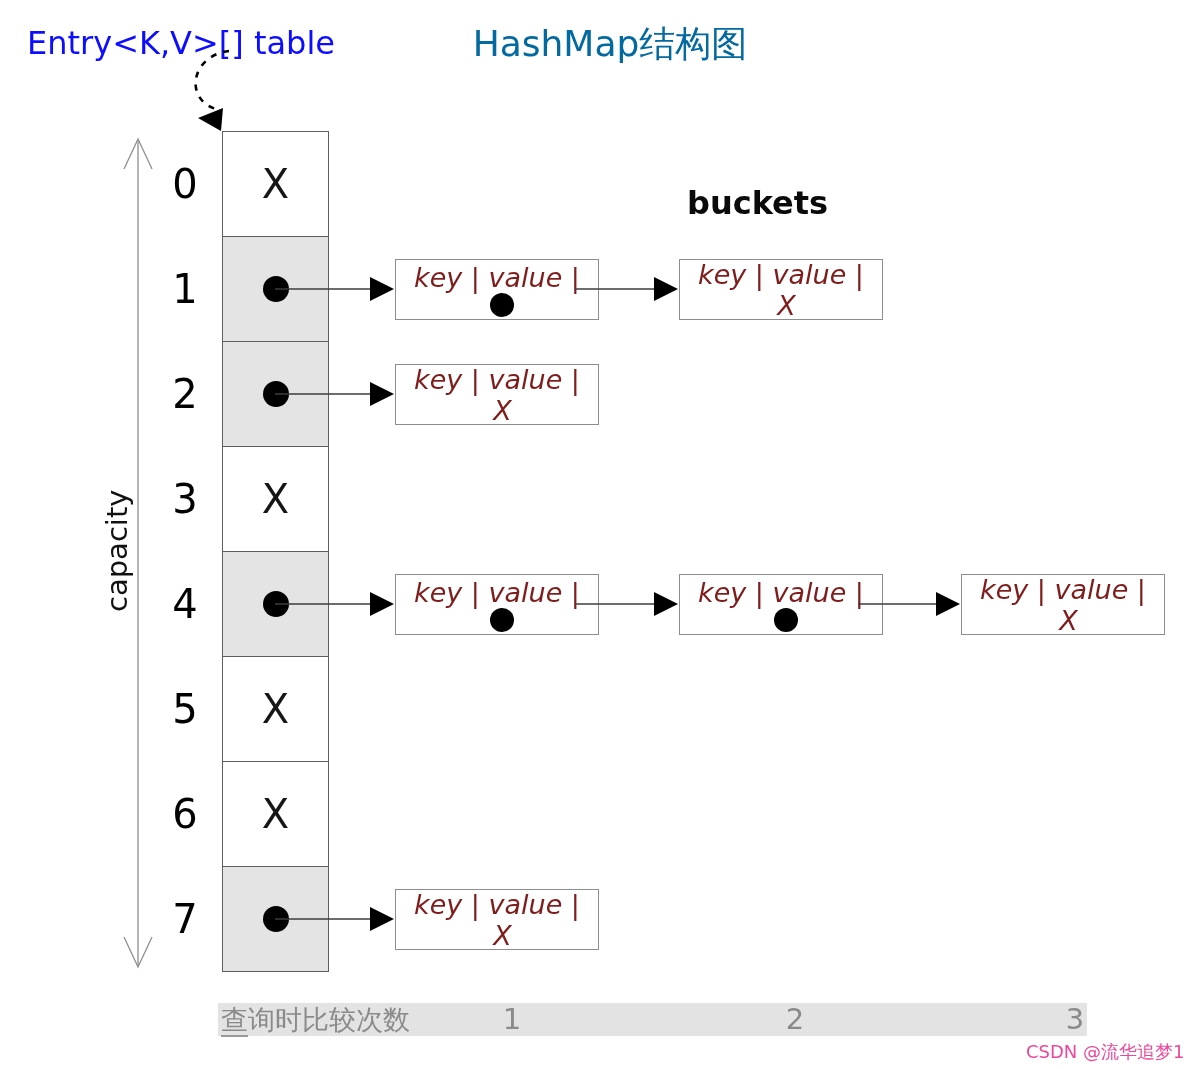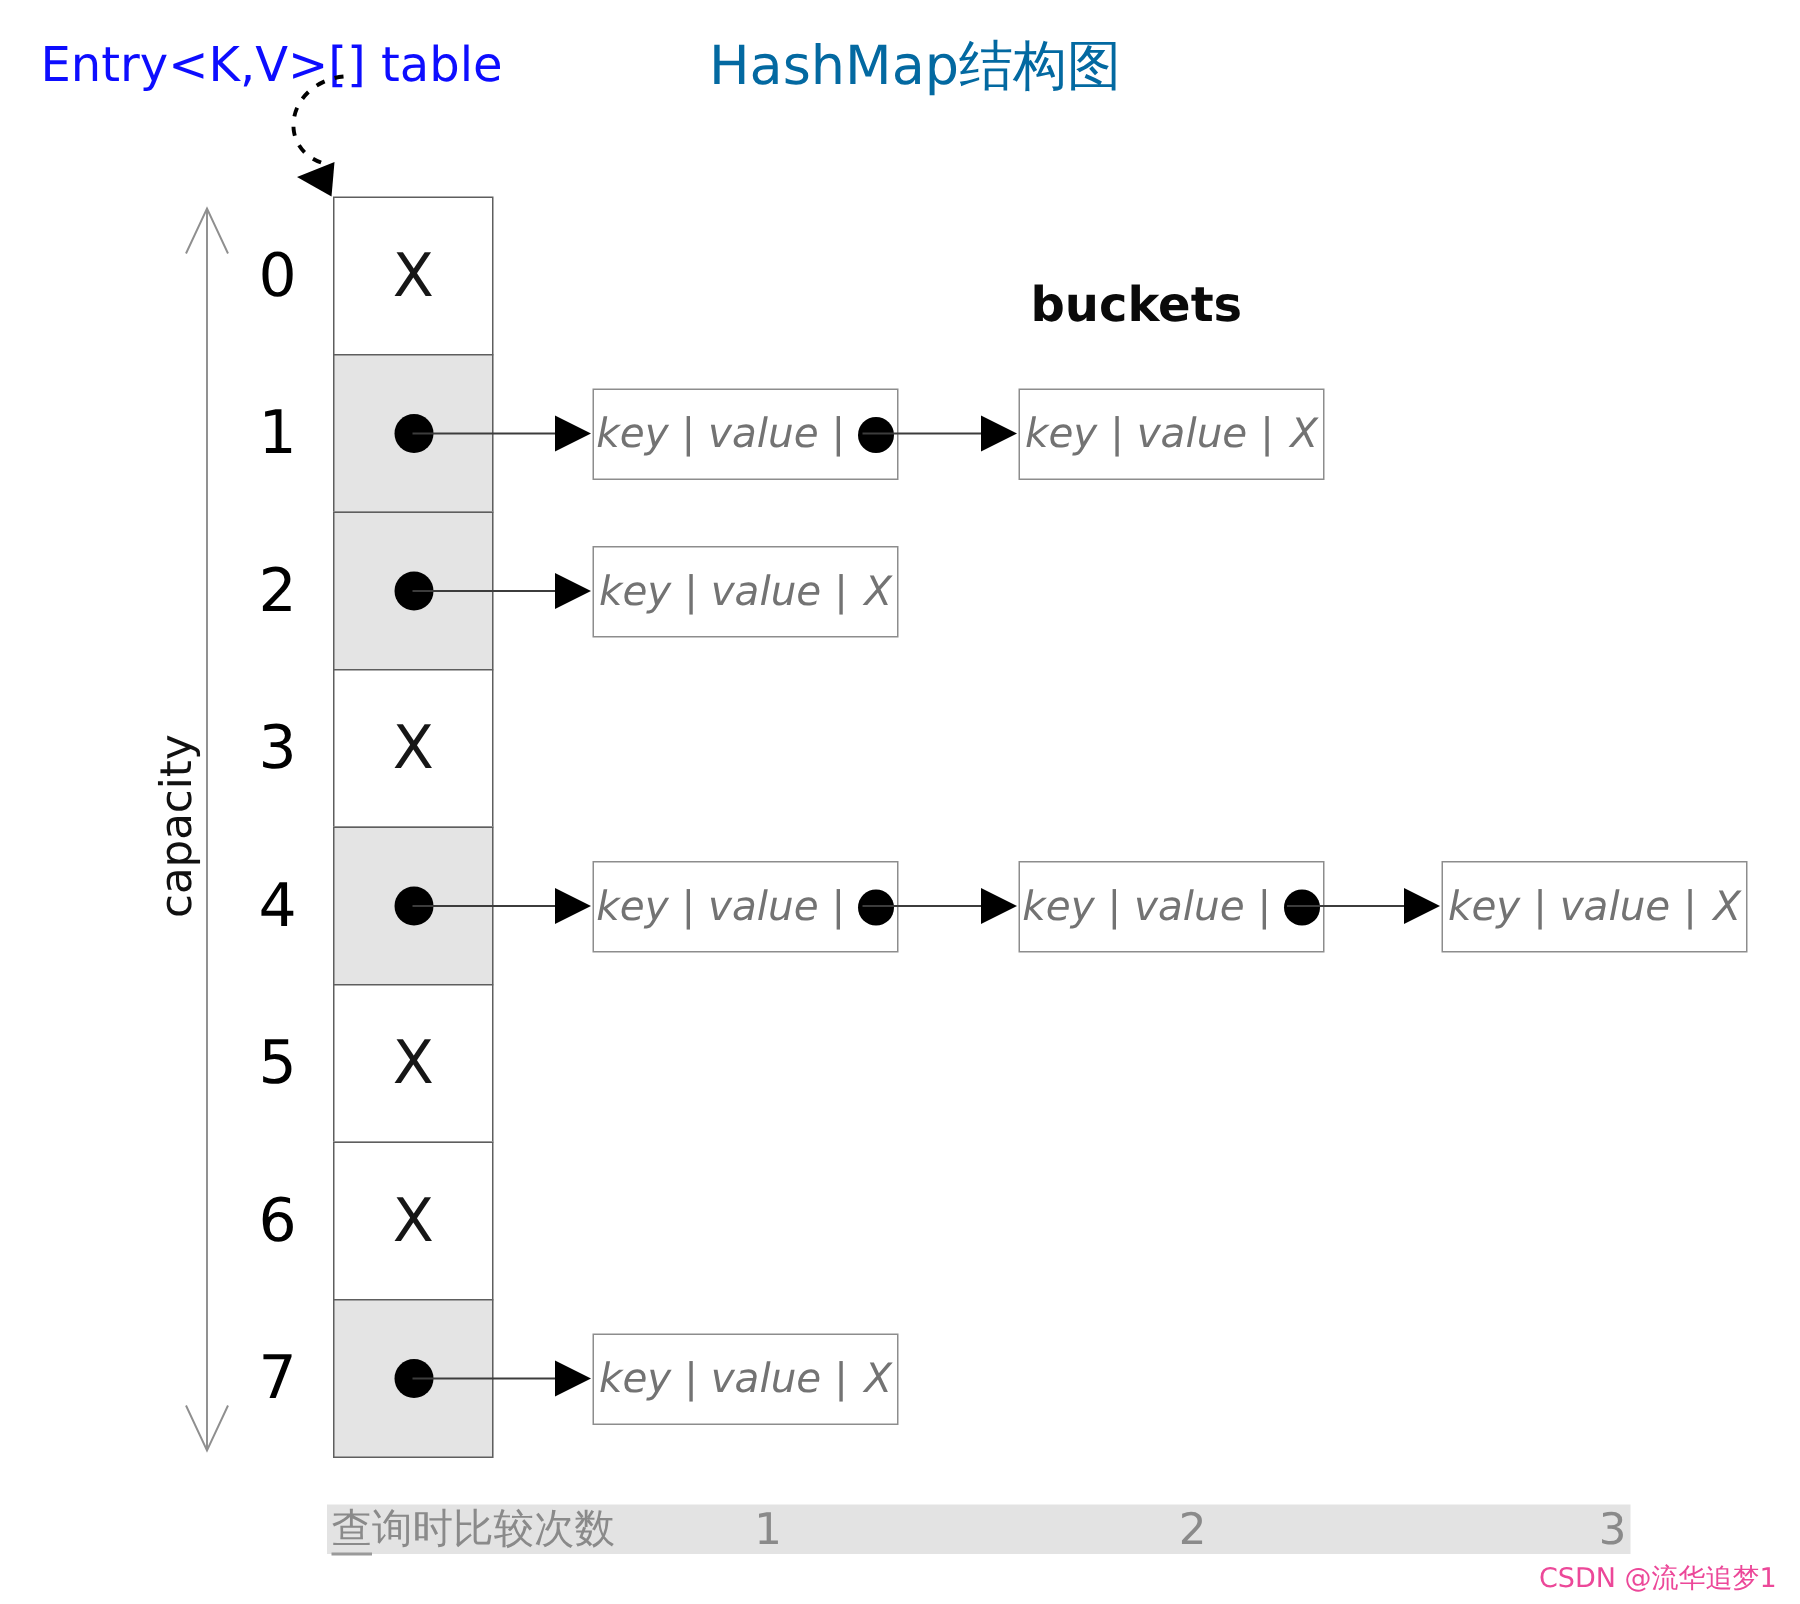--- a/index.html
+++ b/index.html
@@ -40,22 +40,23 @@
     width:26px; height:26px; border-radius:50%; background:#000;
   }
   .idx {
     position:absolute; left:150px; width:70px; height:106px;
     text-align:center; line-height:106px; font-size:40px; color:#000;
   }
   .ebox {
     position:absolute; width:204px; height:61px;
     background:#ffffff; border:1px solid #8d8d8d;
     display:flex; align-items:center; justify-content:center;
-    font-style:italic; font-size:27px; color:#737373; white-space:nowrap;
+    font-style:italic; font-size:27px; color:#7f1d1d; white-space:nowrap;
     z-index:2;
+    flex-direction:column;
   }
   .ebox .ebox-dot {
     width:24px; height:24px; border-radius:50%; background:#000;
     margin-left:9px; flex:none;
   }
   .ebox .null-tail { margin-left:11px; }
   .footer-bar {
     position:absolute; left:218px; top:1003px; width:869px; height:33px;
     background:#e3e3e3; color:#8a8a8a;
   }

